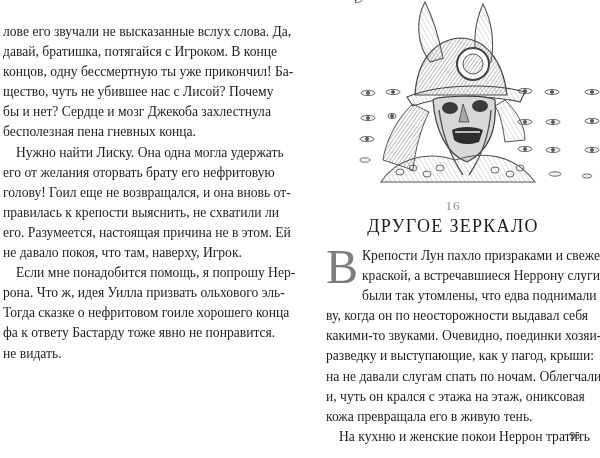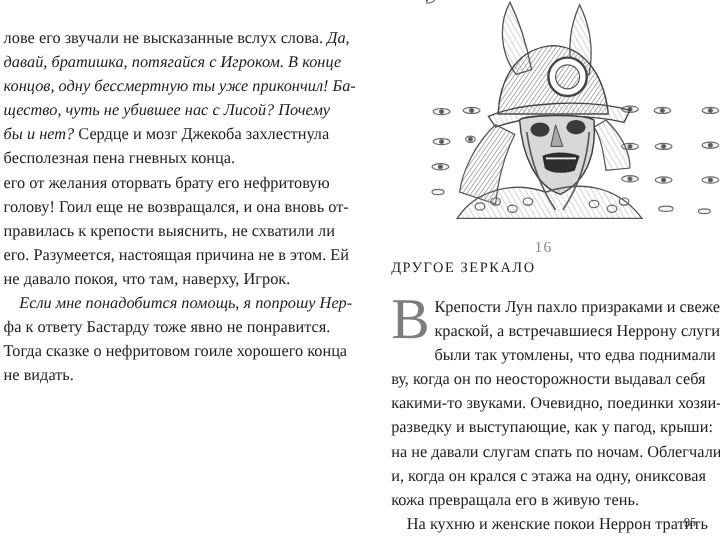--- a/index.html
+++ b/index.html
@@ -18,35 +18,35 @@
       line-height: 20.1px;
       text-align: justify;
       hyphens: manual;
     }
     .left-text { left: 3px; top: 22px; width: 250px; }
     .right-text { left: 26px; top: 246px; width: 254px; }
 
     .line { display: block; white-space: nowrap; text-align-last: justify; }
     .line.last { text-align-last: left; }
     .indent { padding-left: 13px; }
-    .it { font-style: italic; }
+    .it { }
 
     
     .illustration {
       position: absolute; left: 55px; top: 0; width: 245px; height: 185px;
     }
     .illustration svg { width: 100%; height: 100%; }
 
     .chapter-number {
       position: absolute; left: 26px; width: 254px; top: 198px;
       text-align: center; font-size: 13px; color: #8a8a8a; letter-spacing: 1px;
     }
     .chapter-title {
       position: absolute; left: 26px; width: 254px; top: 216px;
-      text-align: left; font-size: 12px; letter-spacing: 1.3px; color: #1d1d1d;
+      text-align: center; font-size: 18px; letter-spacing: 1.3px; color: #1d1d1d;
     }
     .drop-cap {
       float: left; font-size: 48px; line-height: 38px; color: #7d7d7d;
       margin: 2px 4px 0 0; height: 40px;
     }
     .dc-line { display: block; white-space: nowrap; text-align-last: justify; }
 
     .page-number {
       position: absolute; left: 26px; width: 254px; top: 430px;
       text-align: right; font-size: 10px; color: #1d1d1d;
@@ -56,28 +56,30 @@
 <body>
 
 <div class="page page-left">
   <div class="text-block left-text">
     <span class="line"><span>ловe его звучали не высказанные вслух слова. </span><span class="it">Да,</span></span>
     <span class="line it">давай, братишка, потягайся с Игроком. В конце</span>
     <span class="line it">концов, одну бессмертную ты уже прикончил! Ба-</span>
     <span class="line it">щество, чуть не убившее нас с Лисой? Почему</span>
     <span class="line"><span class="it">бы и нет? </span><span>Сердце и мозг Джекоба захлестнула</span></span>
     <span class="line last">бесполезная пена гневных конца.</span>
+    <span class="line indent">Нужно найти Лиску. Она одна могла удержать</span>
     <span class="line">его от желания оторвать брату его нефритовую</span>
     <span class="line">голову! Гоил еще не возвращался, и она вновь от-</span>
     <span class="line">правилась к крепости выяснить, не схватили ли</span>
     <span class="line">его. Разумеется, настоящая причина не в этом. Ей</span>
     <span class="line last">не давало покоя, что там, наверху, Игрок.</span>
     <span class="line indent it">Если мне понадобится помощь, я попрошу Нер-</span>
+    <span class="line"><span class="it">рона.</span><span> Что ж, идея Уилла призвать ольхового эль-</span></span>
+    <span class="line">Тогда сказке о нефритовом гоиле хорошего конца</span>
     <span class="line">фа к ответу Бастарду тоже явно не понравится.</span>
-    <span class="line">Тогда сказке о нефритовом гоиле хорошего конца</span>
     <span class="line last">не видать.</span>
   </div>
 </div>
 
 <div class="page page-right">
   <div class="illustration">
     <svg viewBox="0 0 245 185" xmlns="http://www.w3.org/2000/svg">
       <defs>
         <pattern id="hatch" width="3" height="3" patternUnits="userSpaceOnUse" patternTransform="rotate(35)">
           <line x1="0" y1="0" x2="0" y2="3" stroke="#6a6a6a" stroke-width="0.9"></line>
@@ -169,20 +171,20 @@
 
   <div class="text-block right-text">
     <span class="drop-cap">В</span>
     <span class="dc-line">Крепости Лун пахло призраками и свежей</span>
     <span class="dc-line">краской, а встречавшиеся Неррону слуги</span>
     <span class="line">были так утомлены, что едва поднимали голо-</span>
     <span class="line">ву, когда он по неосторожности выдавал себя</span>
     <span class="line">какими-то звуками. Очевидно, поединки хозяи-</span>
     <span class="line">разведку и выступающие, как у пагод, крыши:</span>
     <span class="line">на не давали слугам спать по ночам. Облегчали</span>
-    <span class="line">и, когда он крался с этажа на одну, ониксовая</span>
+    <span class="line">и, чуть он крался с этажа на этаж, ониксовая</span>
     <span class="line last">кожа превращала его в живую тень.</span>
     <span class="line indent">На кухню и женские покои Неррон тратить</span>
 
   </div>
 
   <div class="page-number">95</div>
 </div>
 
 </body></html>

